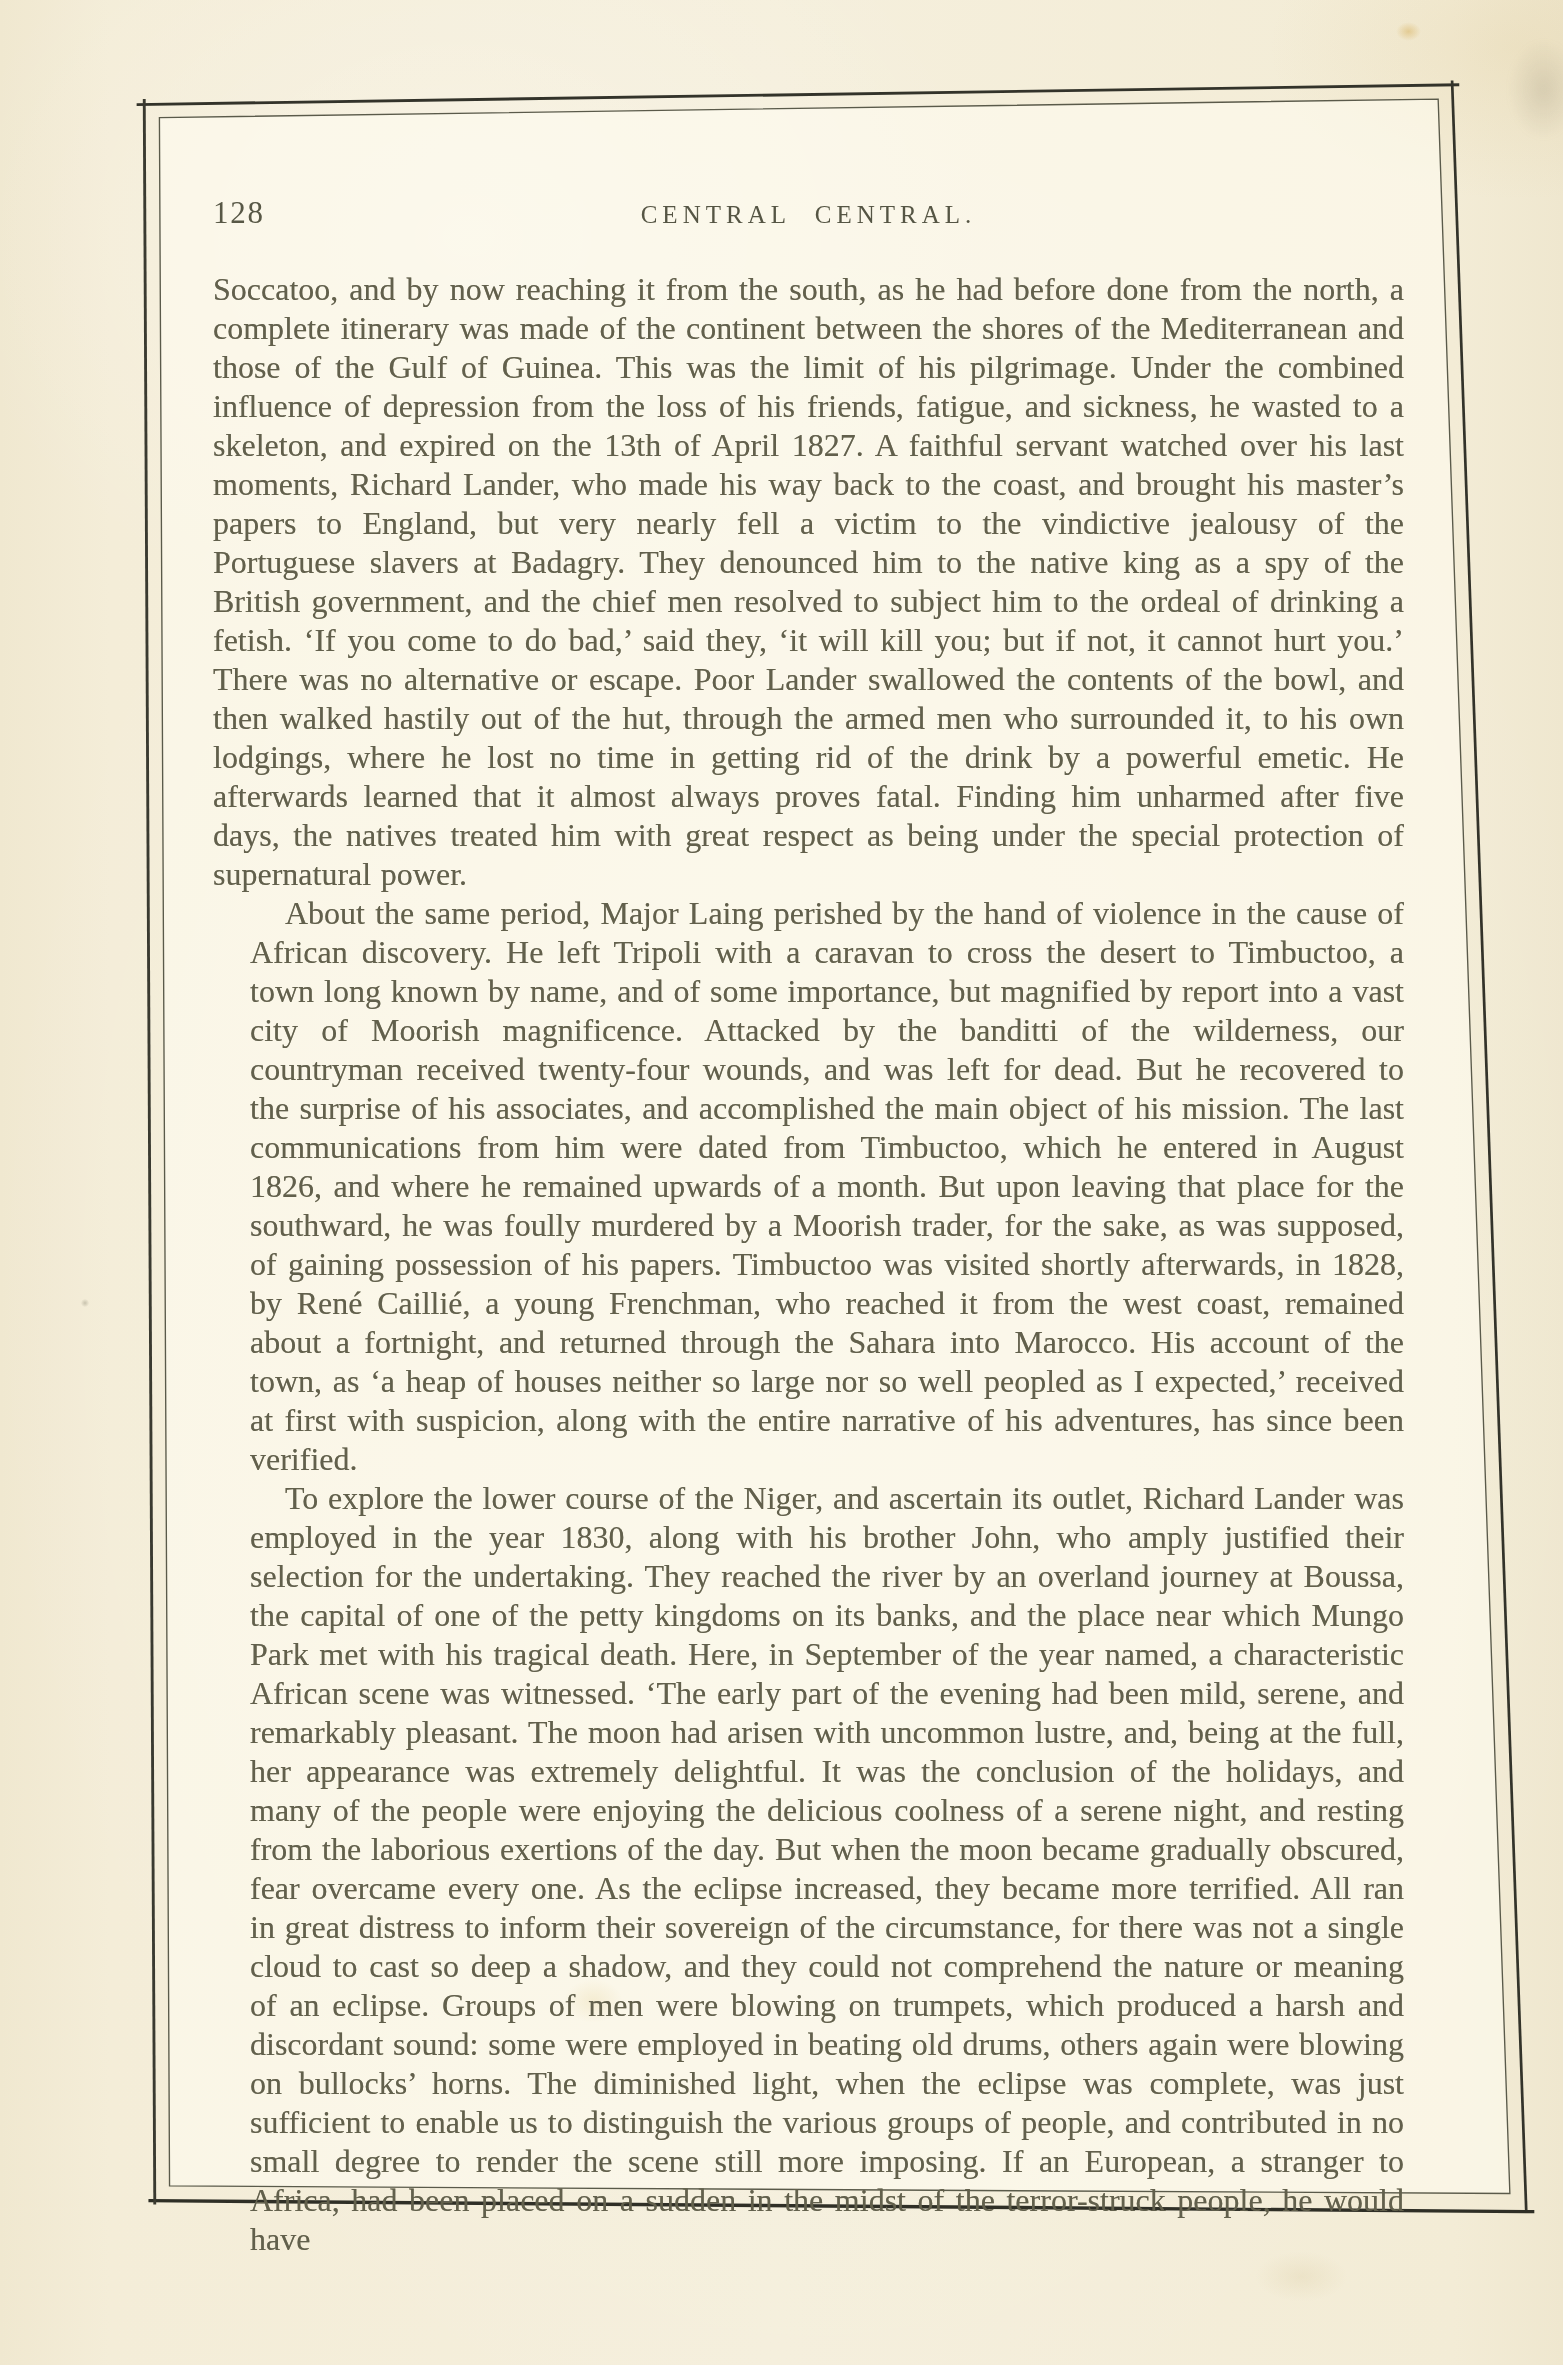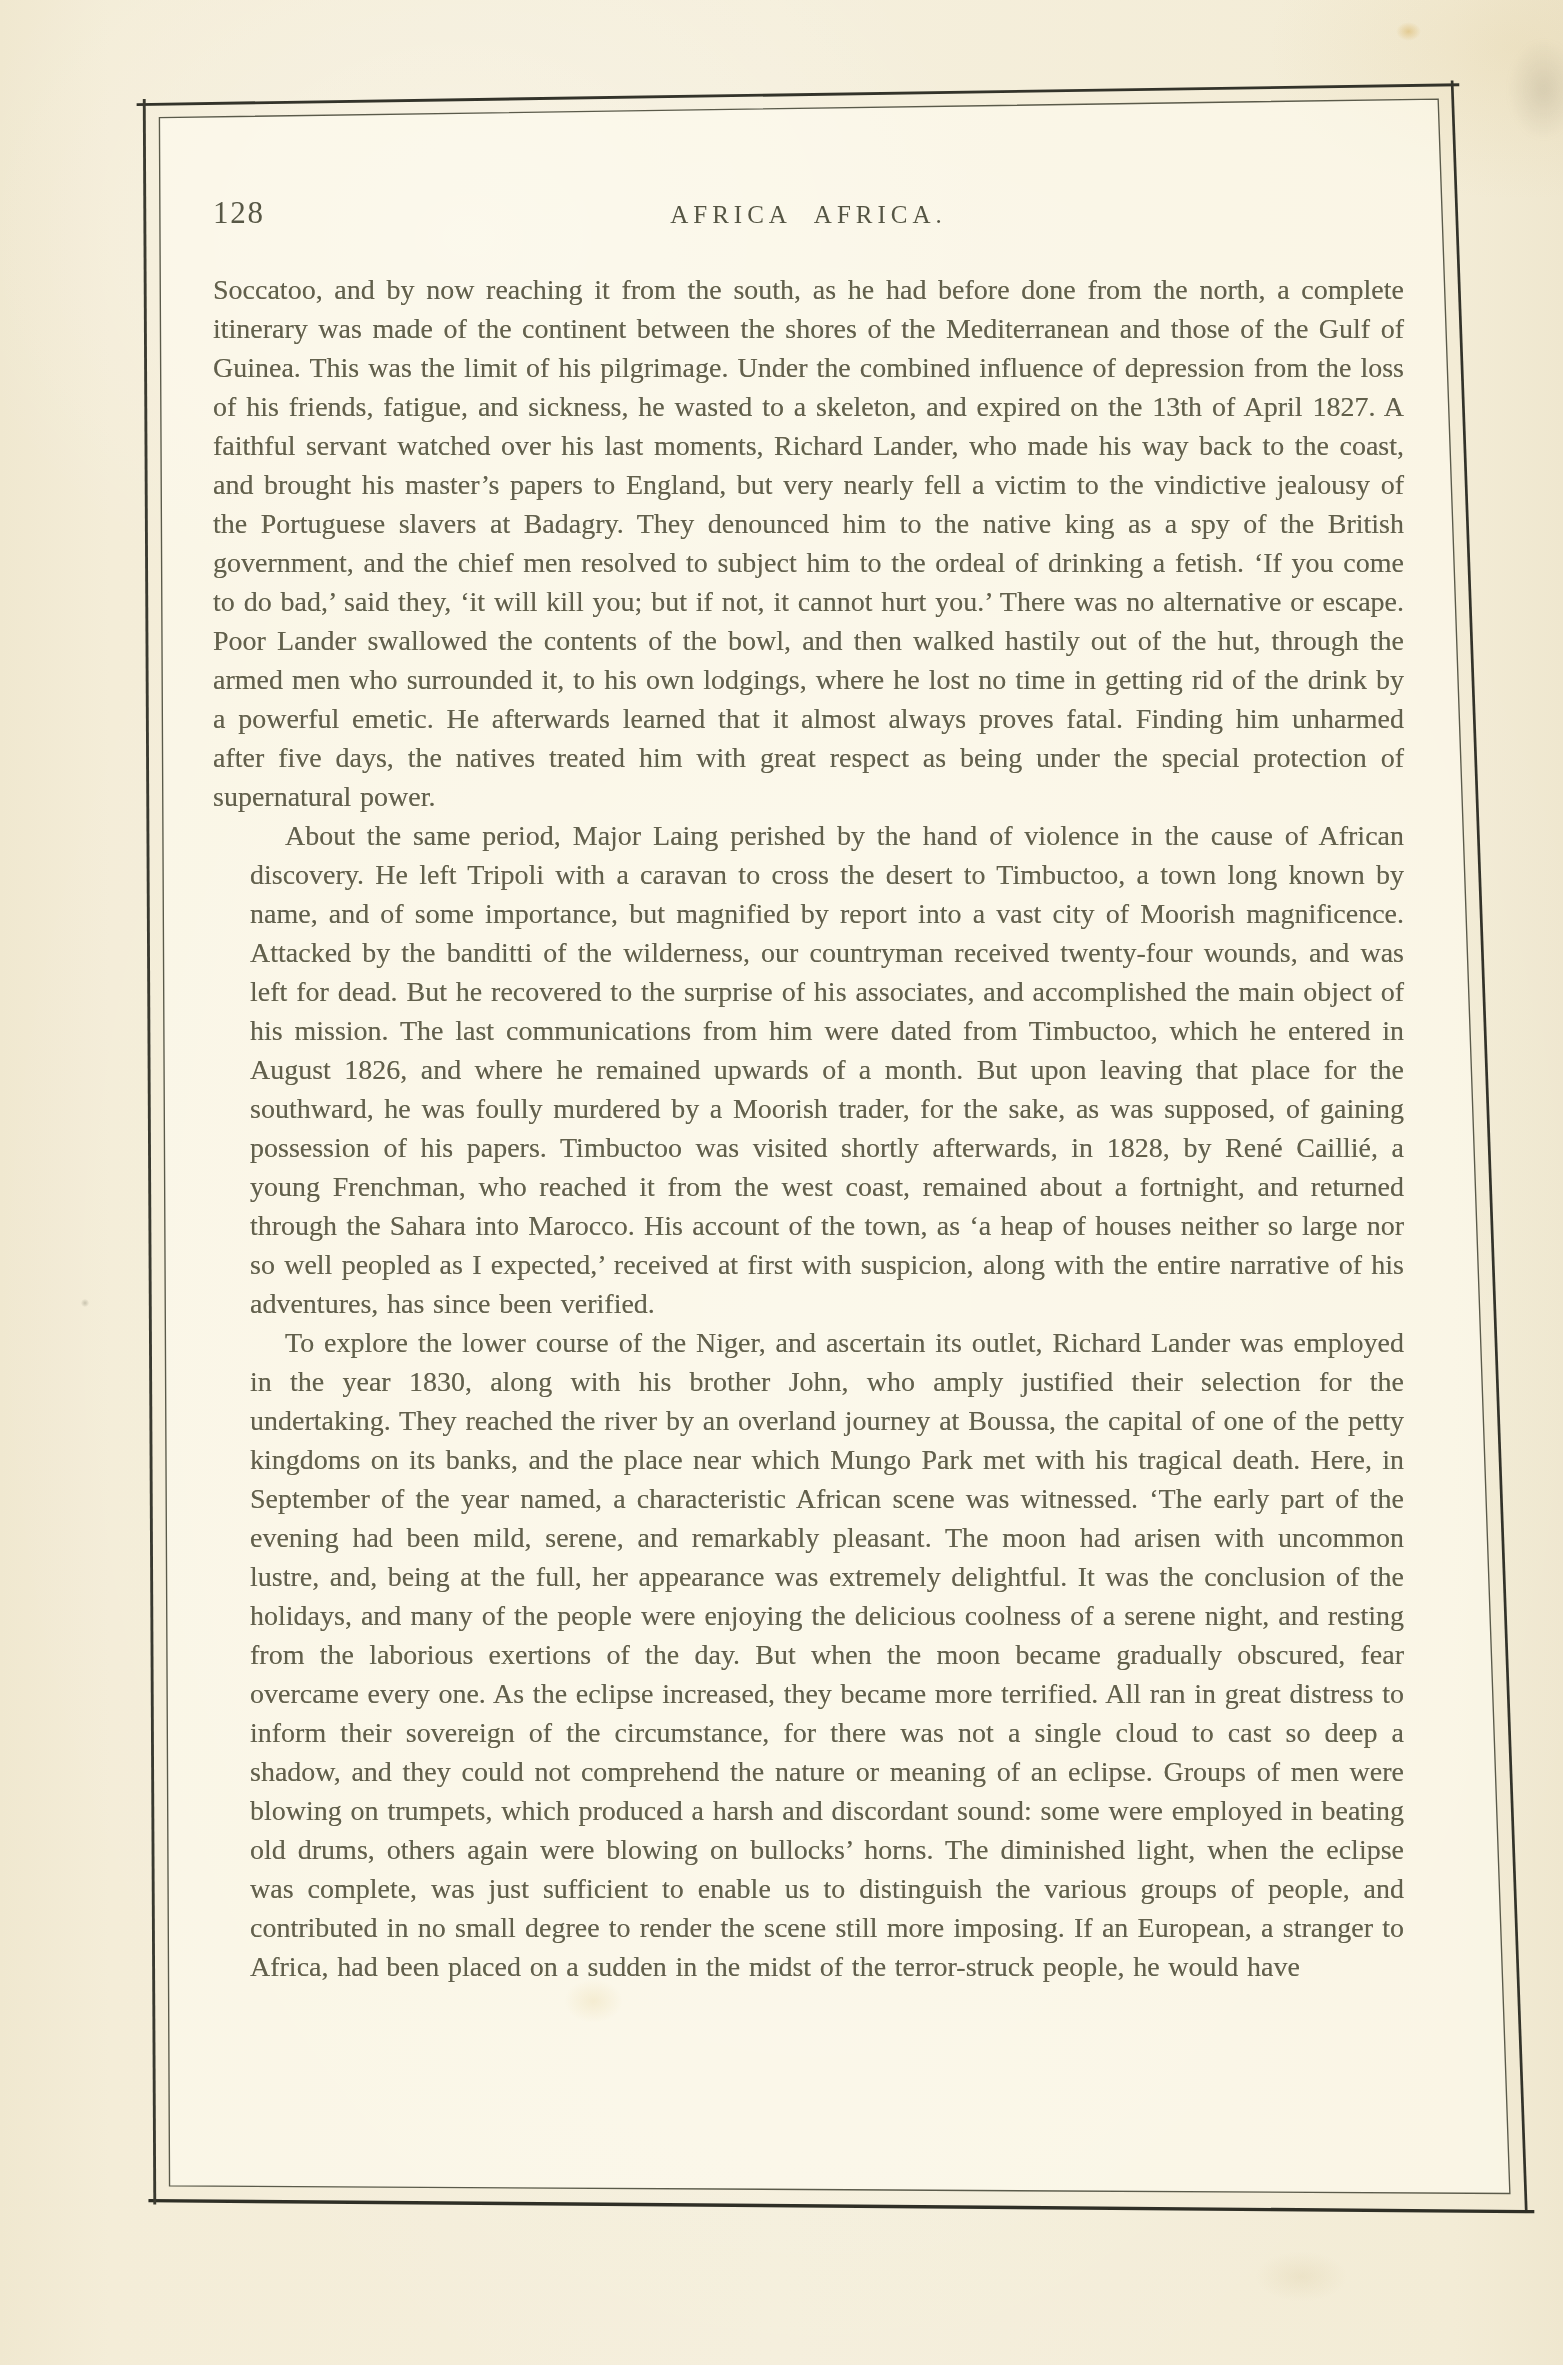--- a/index.html
+++ b/index.html
@@ -43,21 +43,21 @@
   .running-title {
     flex: 0 0 auto;
     font-size: 25px;
     letter-spacing: 5px;
     word-spacing: 13.5px;
     color: #55554474;
     color: #555544;
   }
   .body-text {
     margin-top: 39px;
-    font-size: 28px;
+    font-size: 32px;
     line-height: 39px;
     text-align: justify;
     color: #62604c;
     word-spacing: 1.7px;
     text-shadow: 0 0 0.6px rgba(96,94,74,0.55);
   }
   .body-text p { margin: 0; }
   .body-text p + p { text-indent: 35px; margin-left: 37px; }
 
   
@@ -96,21 +96,21 @@
   <div class="stain stain-c"></div>
   <div class="stain stain-d"></div>
   <div class="stain stain-e"></div>
 
   <div class="content">
 
     <div class="header-row">
       <span class="header-side">
         <span class="pagenum">128</span>
       </span>
-      <span class="running-title">AFRICA AFRICA.</span>
+      <span class="running-title">CENTRAL CENTRAL.</span>
       <span class="header-side"></span>
     </div>
 
     <div class="body-text">
       <p>Soccatoo, and by now reaching it from the south, as he had before done from the north, a complete itinerary was made of the continent between the shores of the Mediterranean and those of the Gulf of Guinea. This was the limit of his pilgrimage. Under the combined influence of depression from the loss of his friends, fatigue, and sickness, he wasted to a skeleton, and expired on the 13th of April 1827. A faithful servant watched over his last moments, Richard Lander, who made his way back to the coast, and brought his master’s papers to England, but very nearly fell a victim to the vindictive jealousy of the Portuguese slavers at Badagry. They denounced him to the native king as a spy of the British government, and the chief men resolved to subject him to the ordeal of drinking a fetish. ‘If you come to do bad,’ said they, ‘it will kill you; but if not, it cannot hurt you.’ There was no alternative or escape. Poor Lander swallowed the contents of the bowl, and then walked hastily out of the hut, through the armed men who surrounded it, to his own lodgings, where he lost no time in getting rid of the drink by a powerful emetic. He afterwards learned that it almost always proves fatal. Finding him unharmed after five days, the natives treated him with great respect as being under the special protection of supernatural power.</p>
       <p>About the same period, Major Laing perished by the hand of violence in the cause of African discovery. He left Tripoli with a caravan to cross the desert to Timbuctoo, a town long known by name, and of some importance, but magnified by report into a vast city of Moorish magnificence. Attacked by the banditti of the wilderness, our countryman received twenty-four wounds, and was left for dead. But he recovered to the surprise of his associates, and accomplished the main object of his mission. The last communications from him were dated from Timbuctoo, which he entered in August 1826, and where he remained upwards of a month. But upon leaving that place for the southward, he was foully murdered by a Moorish trader, for the sake, as was supposed, of gaining possession of his papers. Timbuctoo was visited shortly afterwards, in 1828, by René Caillié, a young Frenchman, who reached it from the west coast, remained about a fortnight, and returned through the Sahara into Marocco. His account of the town, as ‘a heap of houses neither so large nor so well peopled as I expected,’ received at first with suspicion, along with the entire narrative of his adventures, has since been verified.</p>
       <p>To explore the lower course of the Niger, and ascertain its outlet, Richard Lander was employed in the year 1830, along with his brother John, who amply justified their selection for the undertaking. They reached the river by an overland journey at Boussa, the capital of one of the petty kingdoms on its banks, and the place near which Mungo Park met with his tragical death. Here, in September of the year named, a characteristic African scene was witnessed. ‘The early part of the evening had been mild, serene, and remarkably pleasant. The moon had arisen with uncommon lustre, and, being at the full, her appearance was extremely delightful. It was the conclusion of the holidays, and many of the people were enjoying the delicious coolness of a serene night, and resting from the laborious exertions of the day. But when the moon became gradually obscured, fear overcame every one. As the eclipse increased, they became more terrified. All ran in great distress to inform their sovereign of the circumstance, for there was not a single cloud to cast so deep a shadow, and they could not comprehend the nature or meaning of an eclipse. Groups of men were blowing on trumpets, which produced a harsh and discordant sound: some were employed in beating old drums, others again were blowing on bullocks’ horns. The diminished light, when the eclipse was complete, was just sufficient to enable us to distinguish the various groups of people, and contributed in no small degree to render the scene still more imposing. If an European, a stranger to Africa, had been placed on a sudden in the midst of the terror-struck people, he would have</p>
     </div>
 
   </div>

